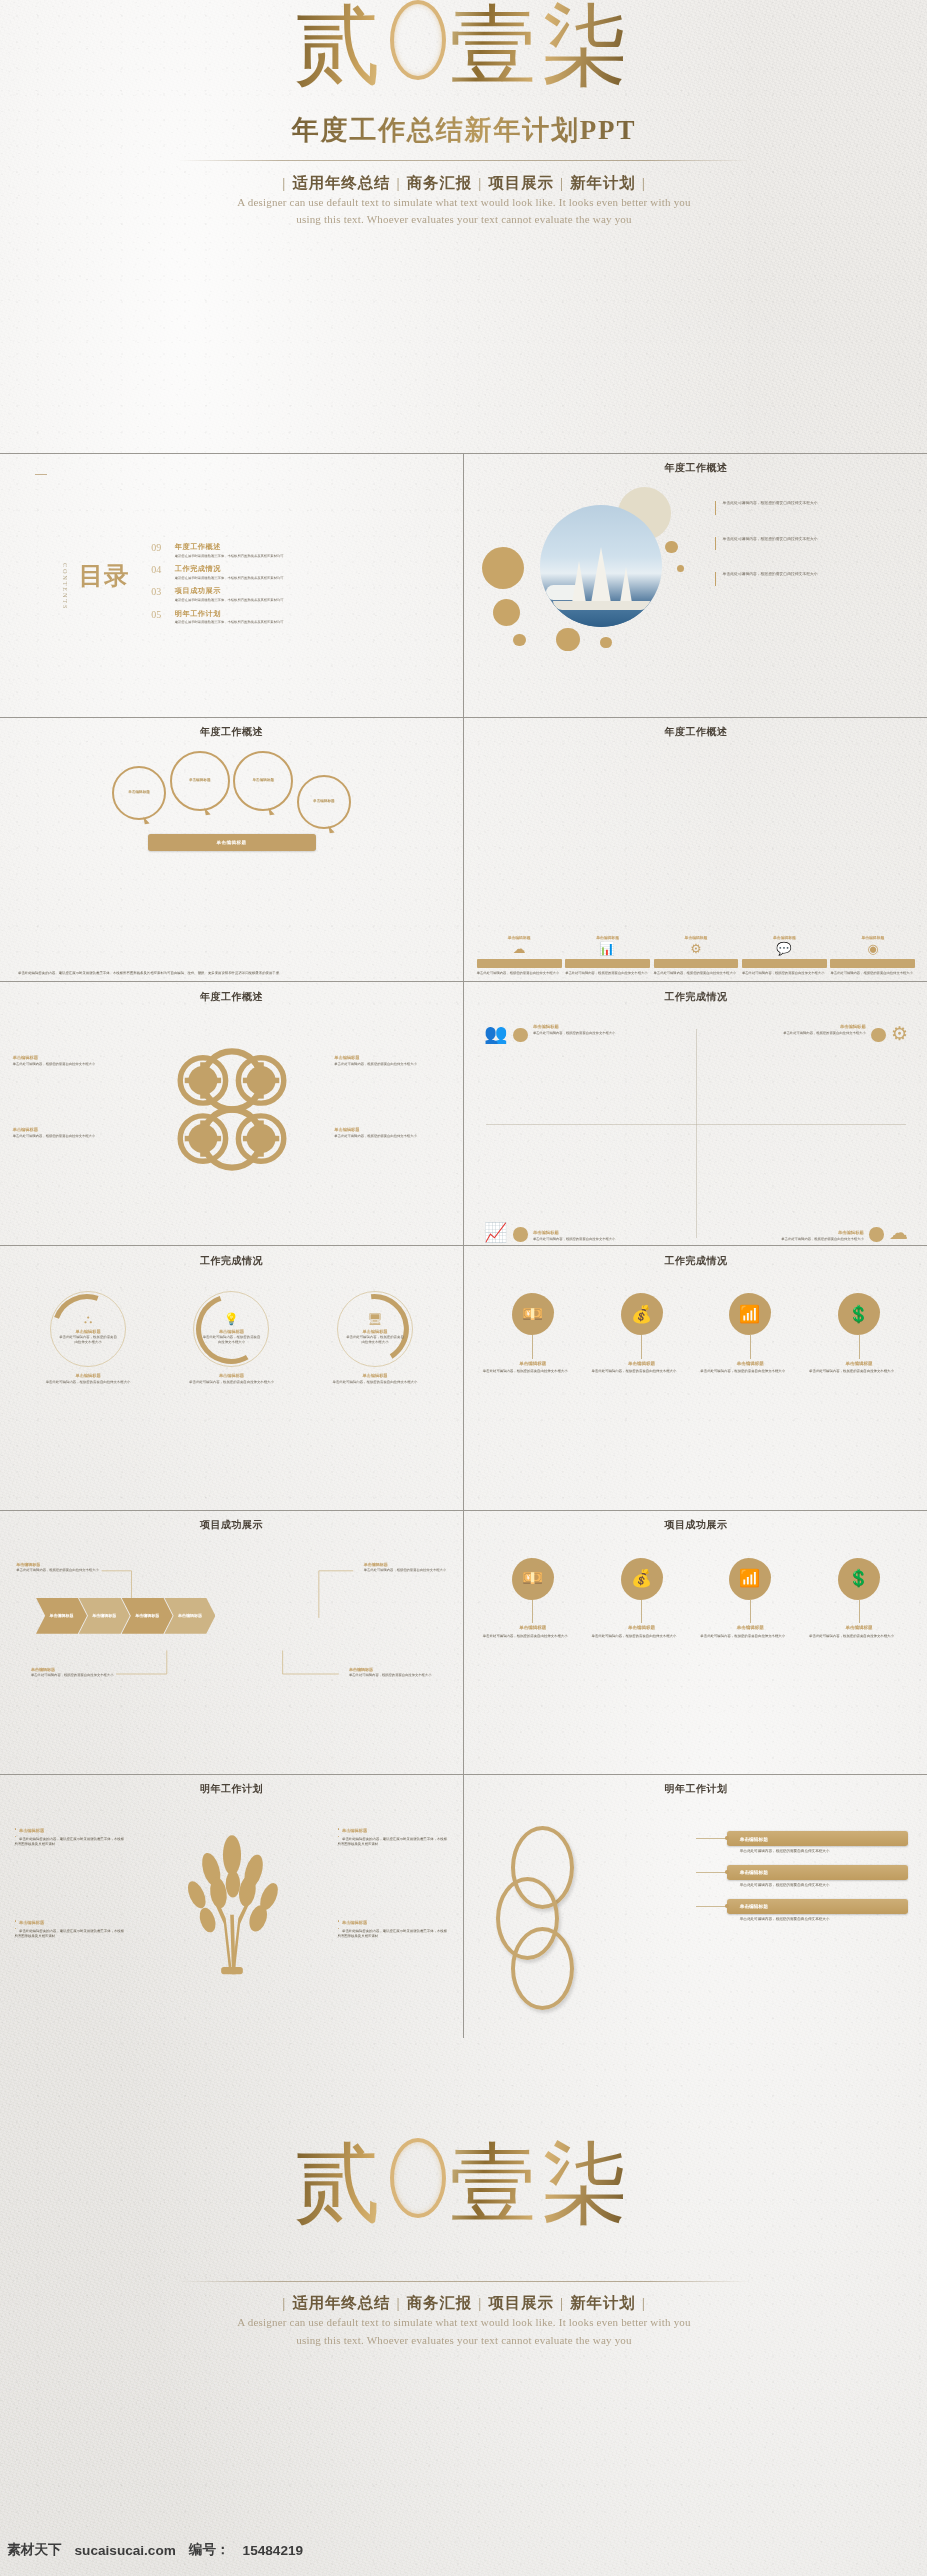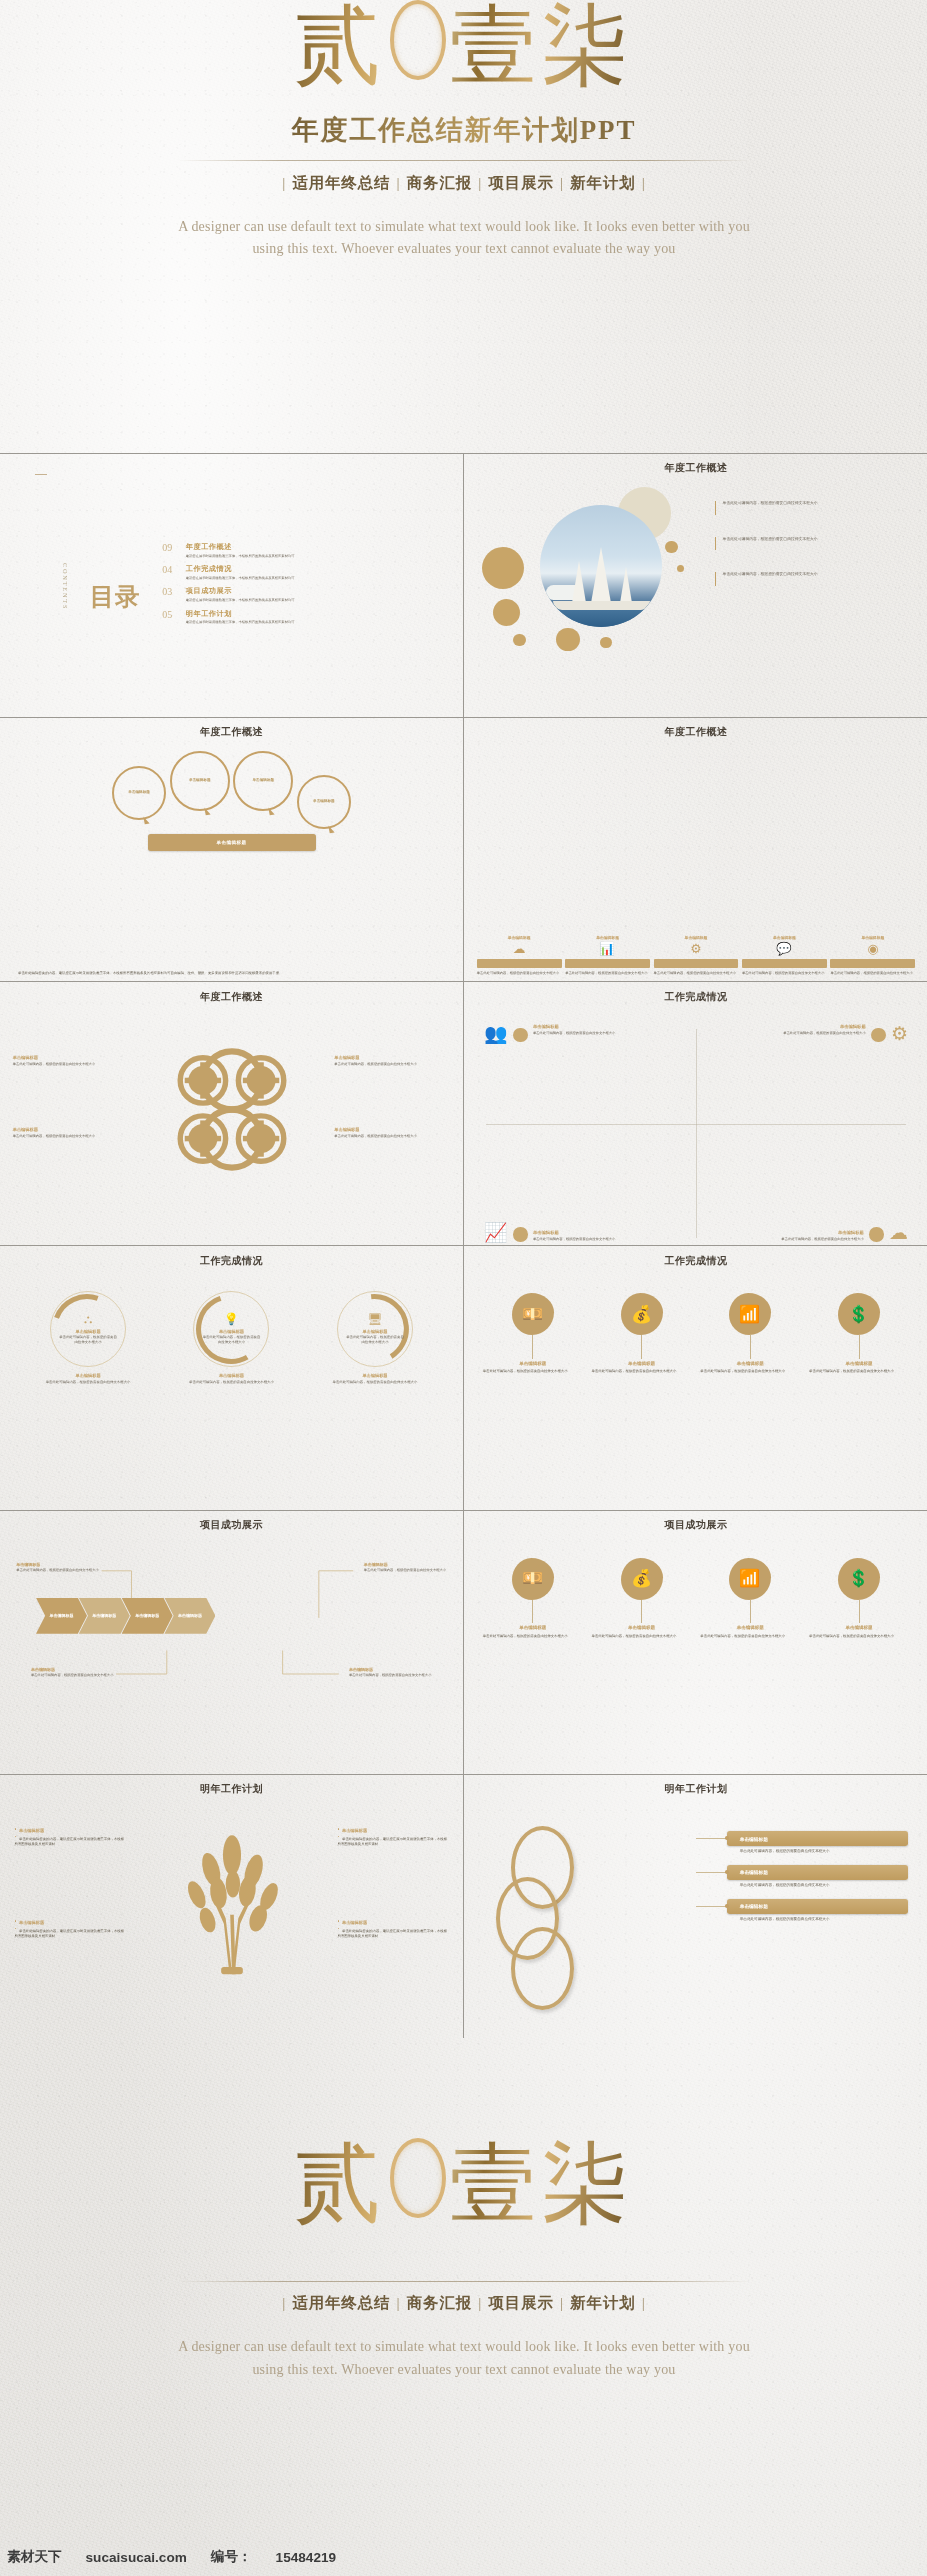--- a/index.html
+++ b/index.html
@@ -73,22 +73,22 @@
     background: linear-gradient(90deg, rgba(160,140,100,0) 0%, rgba(140,120,85,.55) 18%, rgba(140,120,85,.6) 82%, rgba(160,140,100,0) 100%);
   }
   .tagline {
     margin-top: 11.8px;
     font-size: 15.4px; letter-spacing: 0.9px; font-weight: 700;
     color: #6d5b3c;
   }
   .tagline span { padding: 0 6.3px; }
   .tagline i { font-style: normal; color: #a08f6e; font-weight: 300; }
   .subtag {
-    margin-top: 22px;
-    font-size: 14px; line-height: 1.6;
+    margin-top: 0;
+    font-size: 11px; line-height: 1.6;
     color: #b0a28a;
     letter-spacing: 0.2px;
   }
 
   
   .grid {
     position: absolute; left: 0; top: 453px;
     width: 928px; height: 1585px;
     display: grid;
     grid-template-columns: 1fr 1fr;
@@ -106,21 +106,21 @@
     text-align: center;
     font-size: 10px; font-weight: 700; letter-spacing: 0.5px;
     color: #4a4238;
     margin-bottom: 2.7px;
   }
   .tiny { font-size: 3.3px; line-height: 1.5; color: #6a6255; }
   .body { position: absolute; inset: 20px 0 0 0; }
 
   
   .toc-wrap { display: flex; height: 100%; align-items: center; padding: 0 23.5px; gap: 12.7px; }
-  .toc-left { display: flex; align-items: flex-end; gap: 21px; }
+  .toc-left { display: flex; align-items: flex-start; gap: 10px; }
   .toc-en {
     writing-mode: vertical-rl; text-orientation: mixed;
     font-size: 6.3px; letter-spacing: 1.8px; color: #b9ab8d;
   }
   .toc-cn { font-size: 24.5px; font-weight: 700; color: #c0a069; line-height: 1.05; letter-spacing: 0.9px; }
   .toc-list { flex: 1; padding-left: 9px; }
   .toc-item { display: flex; gap: 8.2px; margin-bottom: 6.3px; align-items: flex-start; }
   .toc-num { font-size: 10px; color: #cbb489; min-width: 15.4px; font-family: "Liberation Serif", serif; }
   .toc-head { font-size: 7.2px; font-weight: 700; color: #c09a56; letter-spacing: 0.5px; }
   .toc-desc { font-size: 3.3px; color: #6e6557; margin-top: 1.8px; }
@@ -265,22 +265,22 @@
     color: #fff; font-size: 4.7px; font-weight: 700;
     box-shadow: 0 0.9px 1.8px rgba(0,0,0,.18);
   }
   .plate-row { margin-bottom: 11.8px; position: relative; }
   .plate-row .p { font-size: 3.6px; color: #5f5748; margin-top: 2.7px; padding-left: 12.7px; }
   .conn { position: absolute; left: -31px; top: 7.2px; width: 31px; height: 0.9px; background: #cdbb96; }
   .conn::before { content:""; position:absolute; right:-1.8px; top:-1.8px; width:3.6px; height:3.6px; border-radius:50%; background:#c3a066; }
 
   
   .footer {
-    position: absolute; left: 0; bottom: 0; width: 928px; height: 38px;
-    display: flex; align-items: center; padding-left: 7.2px; gap: 24px;
+    position: absolute; left: 0; bottom: 7px; width: 928px; height: 38px;
+    display: flex; align-items: center; padding-left: 7.2px; gap: 13px;
     font-family: "Liberation Sans", sans-serif;
     font-size: 13.6px; color: #3c3c3c; font-weight: 700;
   }
 </style>
 </head>
 <body>
 
 <div class="page">
   <div class="grain"></div>
 

